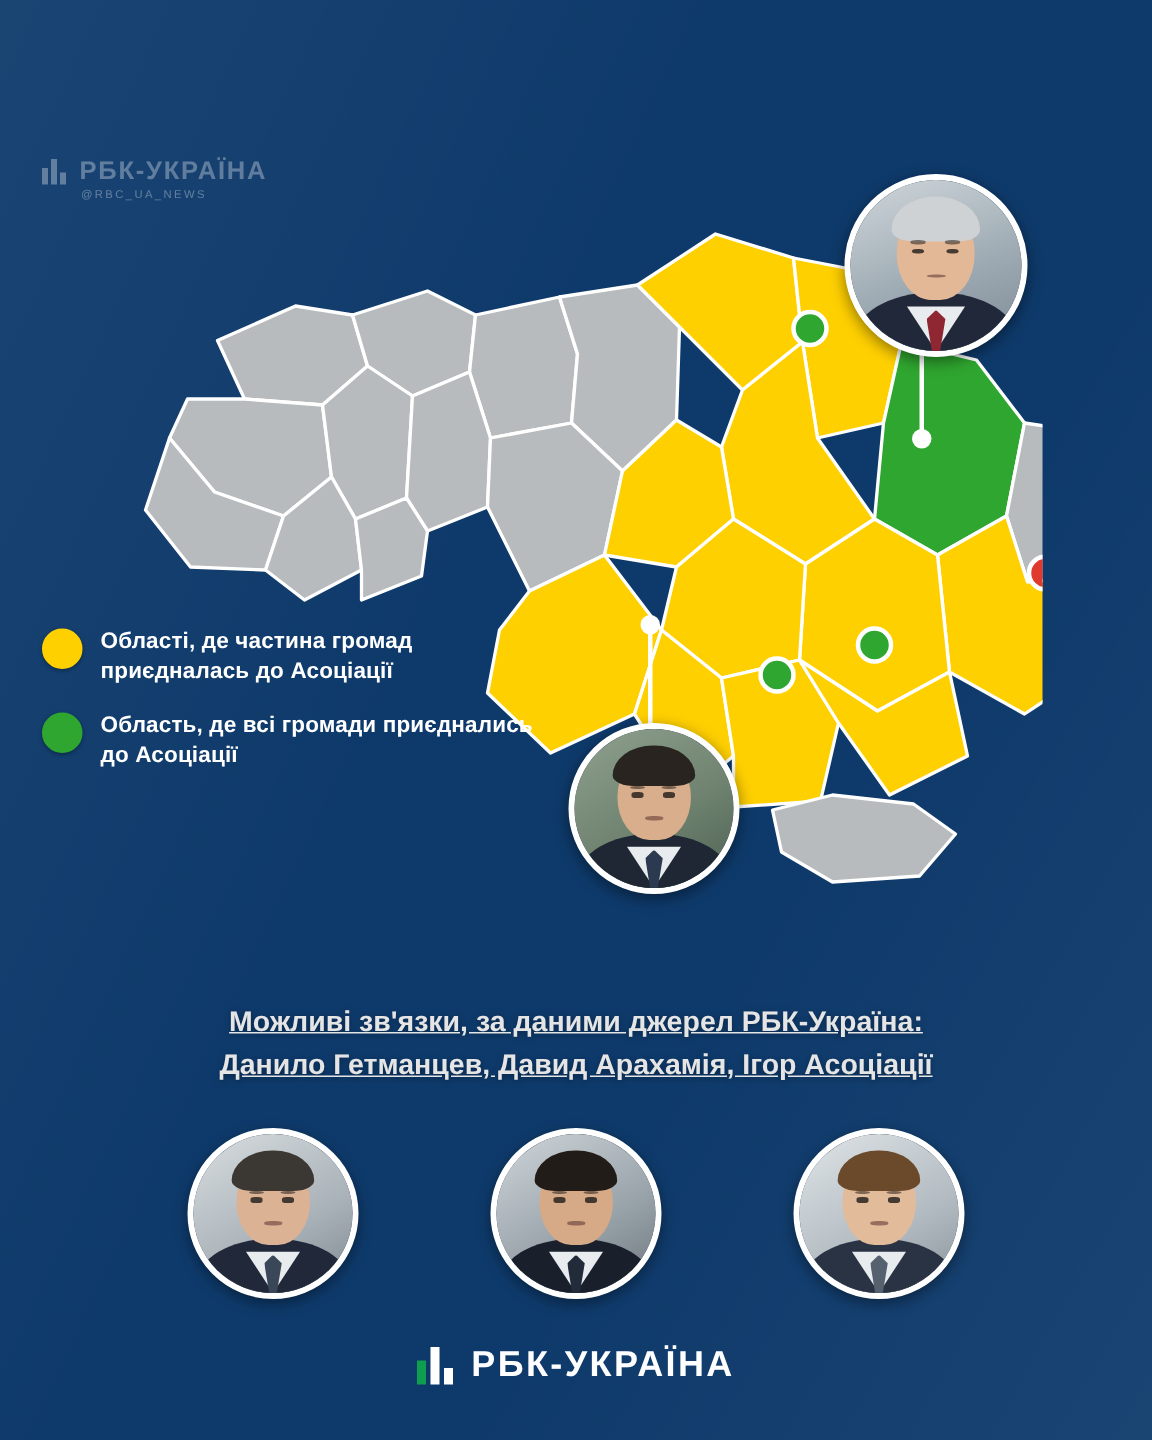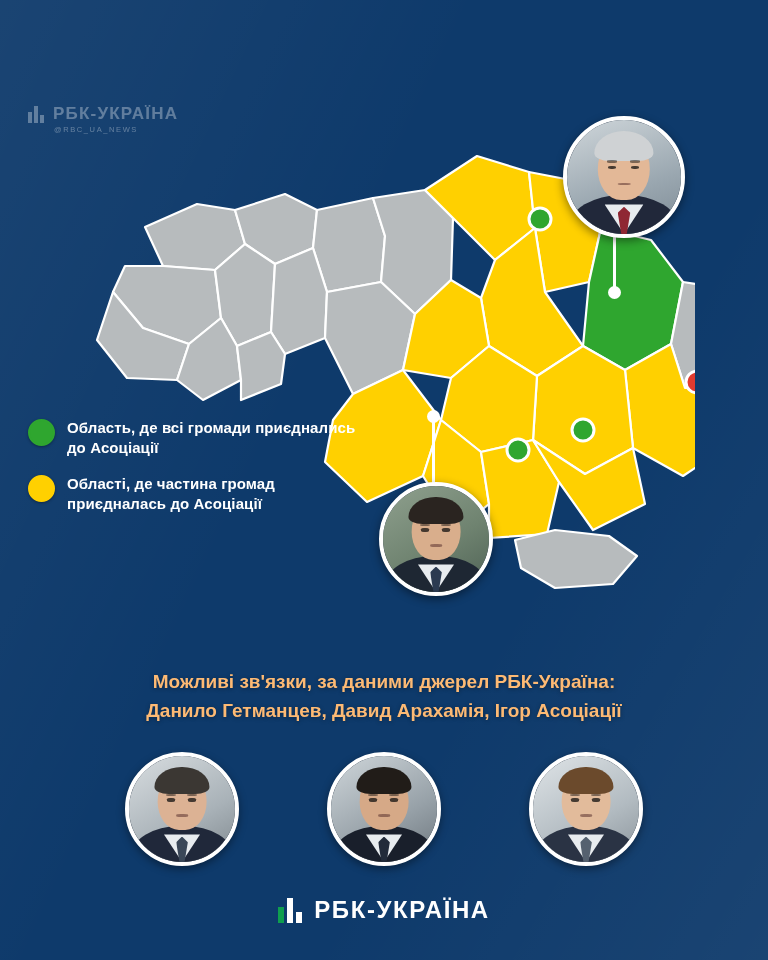--- a/index.html
+++ b/index.html
@@ -227,26 +227,27 @@
     letter-spacing: 0.1px;
   }
 
   
   .footnote {
     position: absolute;
     top: 668px;
     left: 0;
     width: 100%;
     text-align: center;
-    color: #fdba74;
+    color: #e5e5e5;
     font-size: 19px;
     font-weight: bold;
     line-height: 1.5;
     z-index: 8;
     text-shadow: 0 1px 4px rgba(0,0,0,0.35);
+    text-decoration: underline;
   }
 
   
   .people {
     position: absolute;
     top: 752px;
     left: 0;
     width: 100%;
     display: flex;
     justify-content: center;
@@ -398,26 +399,26 @@
           <div class="brow r"></div>
         <div class="eye l"></div>
           <div class="eye r"></div>
         <div class="mouth"></div>
       </div>
     </div>
   </div>
 
   <div class="legend">
     <div class="legend-row">
+      <span class="swatch" style="background:#ffd000; border:2px solid #ffd000;"></span>
+      <span class="legend-label">Області, де частина громад приєдналась до Асоціації</span>
+    </div>
+    <div class="legend-row">
       <span class="swatch" style="background:#2fa62f; border:2px solid #2fa62f;"></span>
       <span class="legend-label">Область, де всі громади приєднались до Асоціації</span>
-    </div>
-    <div class="legend-row">
-      <span class="swatch" style="background:#ffd000; border:2px solid #ffd000;"></span>
-      <span class="legend-label">Області, де частина громад приєдналась до Асоціації</span>
     </div>
   </div>
 
   <div class="footnote">
     <div>Можливі зв'язки, за даними джерел РБК-Україна:</div>
     <div>Данило Гетманцев, Давид Арахамія, Ігор Асоціації</div>
   </div>
 
   <div class="people">
     <div class="person">

